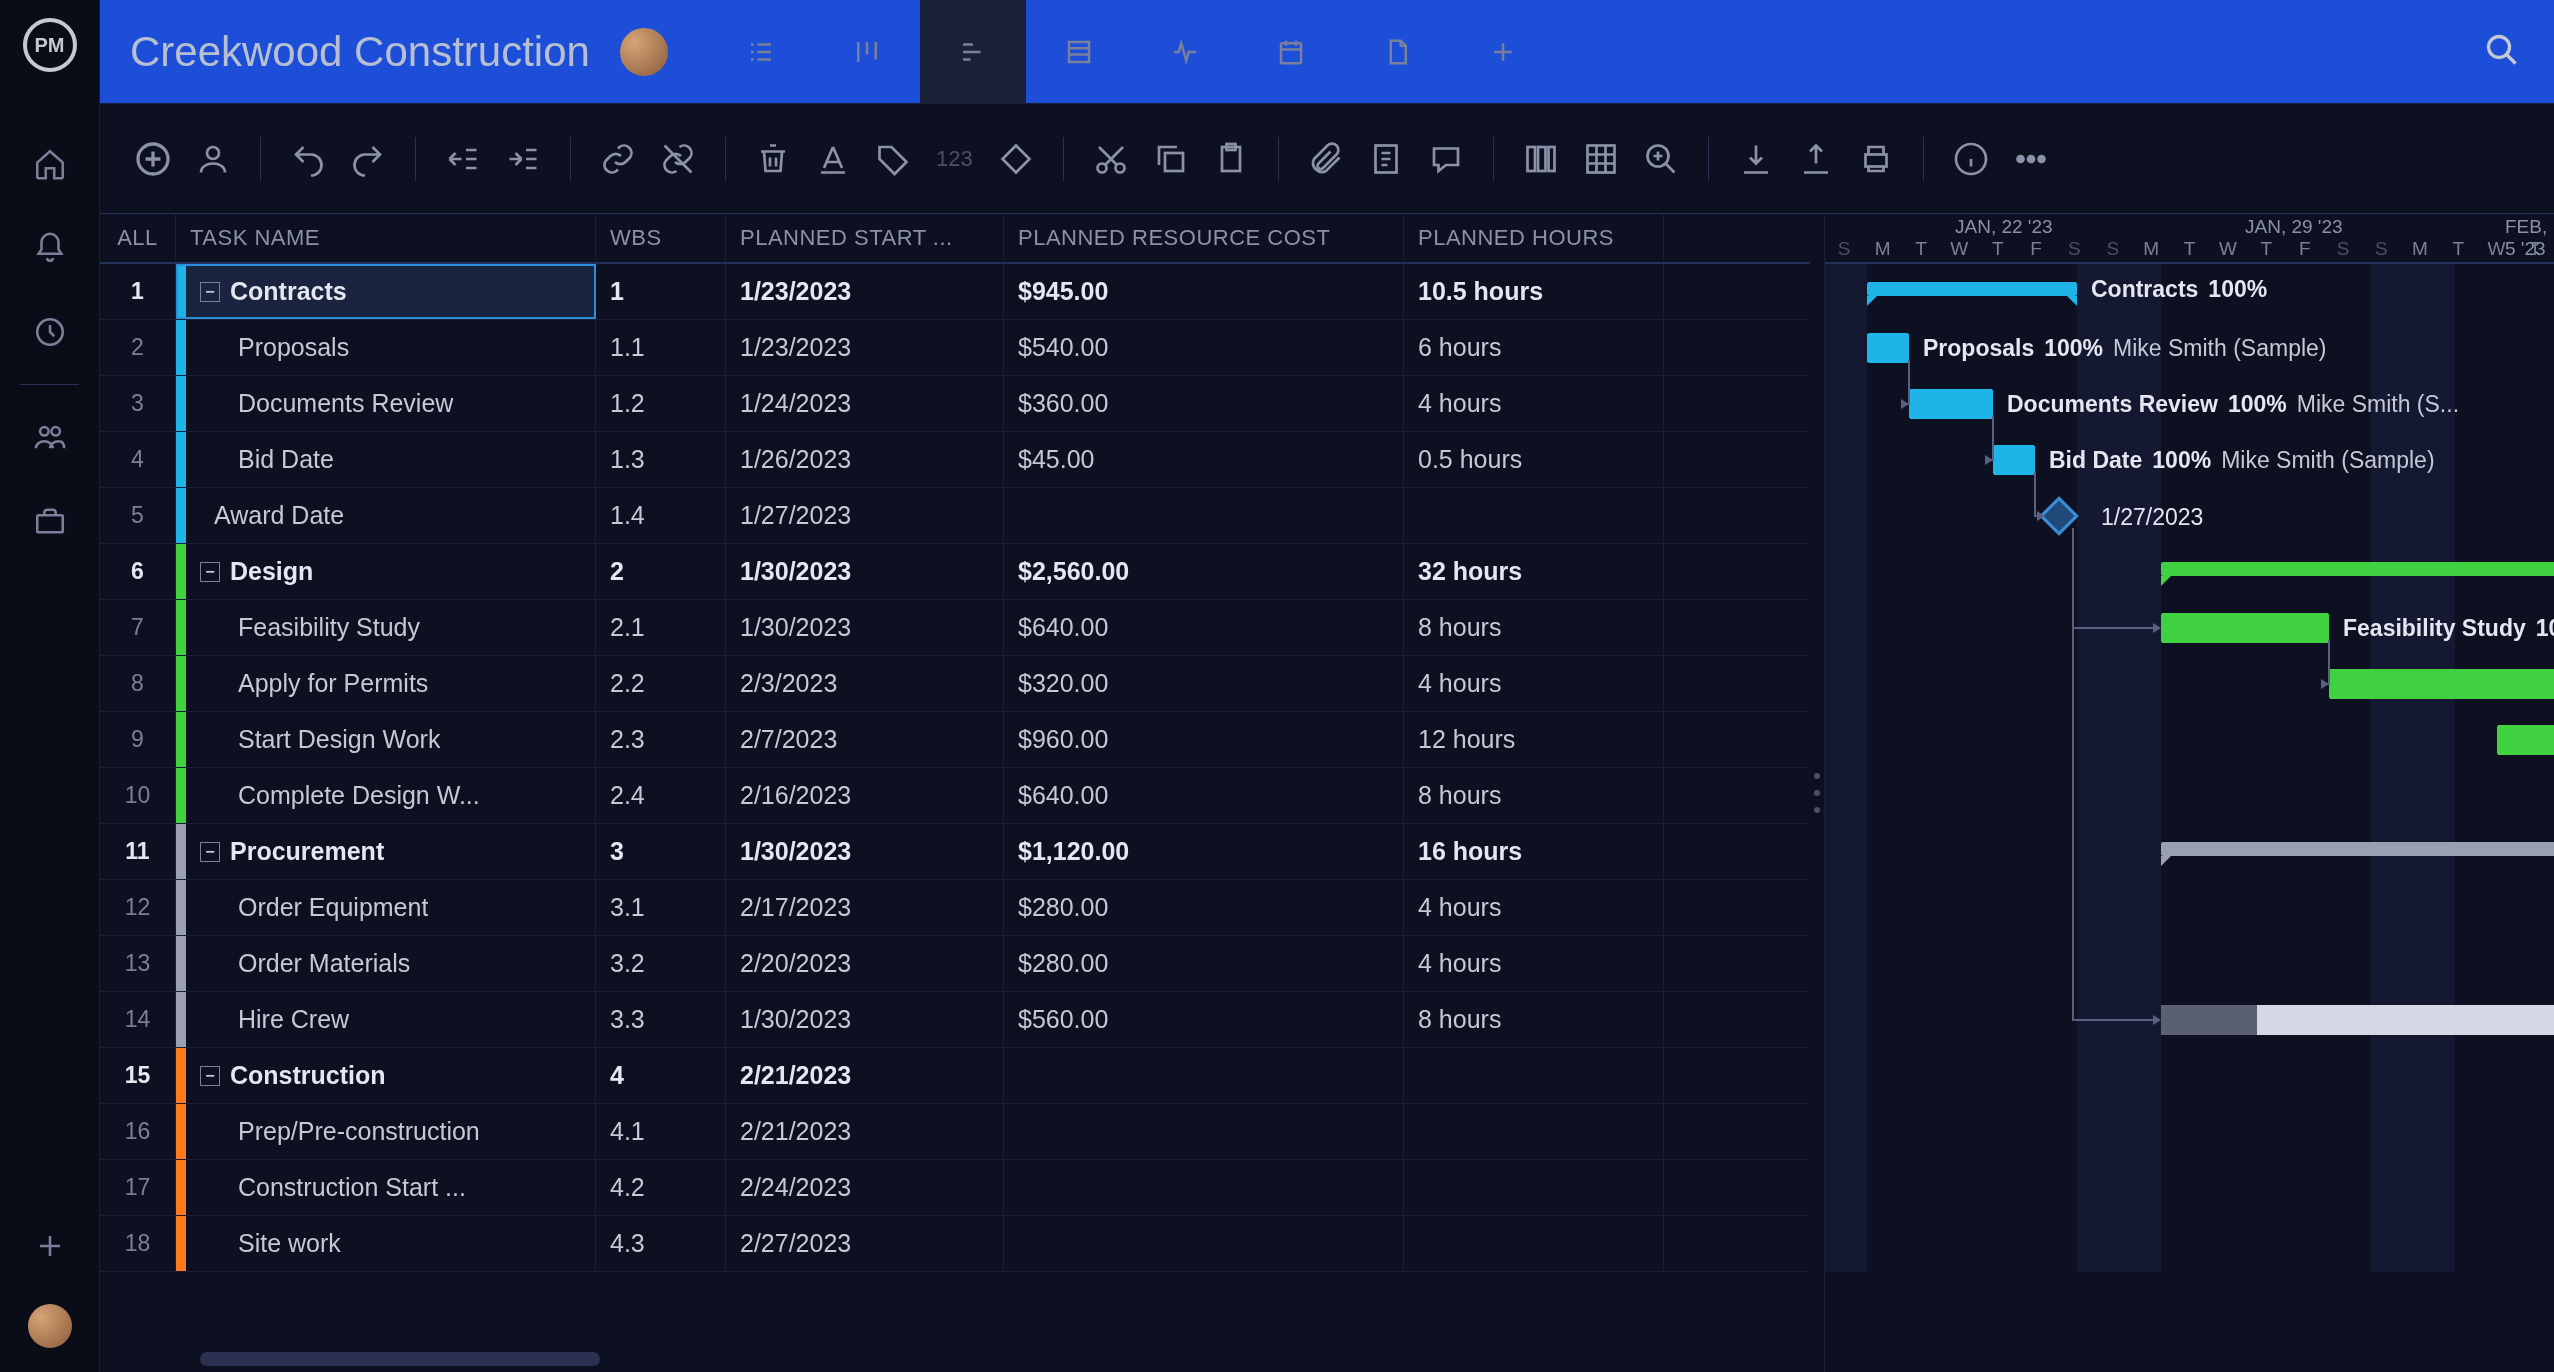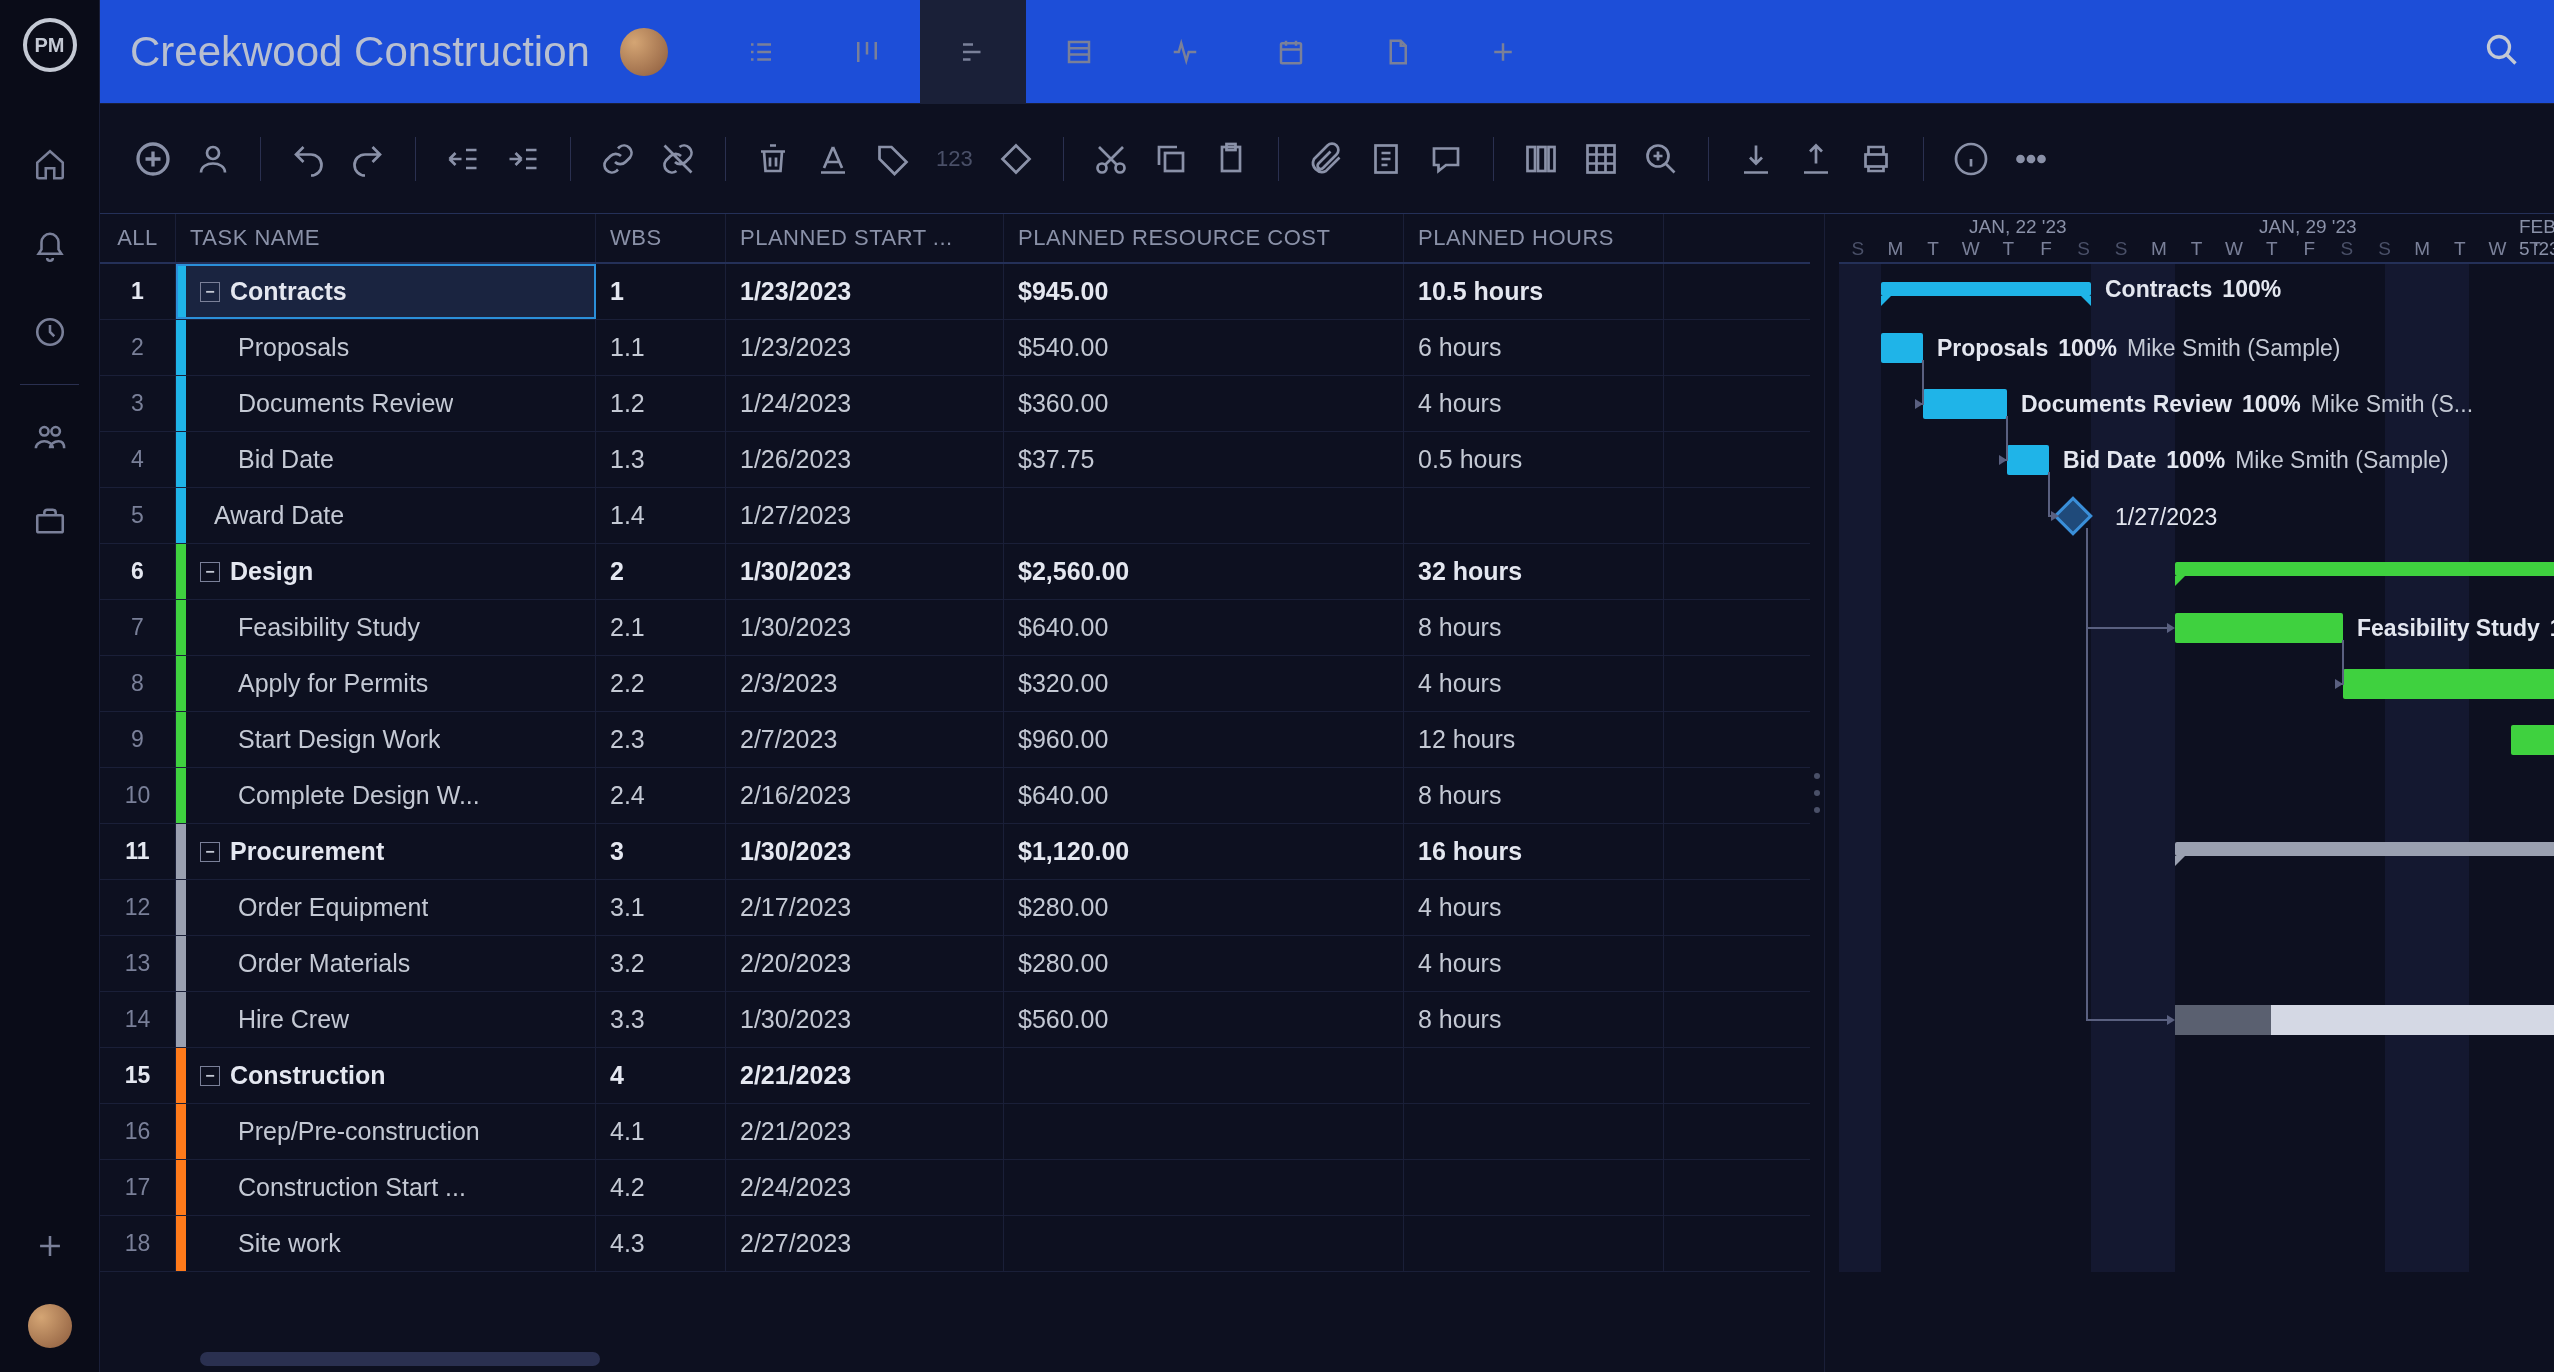--- a/index.html
+++ b/index.html
@@ -191,21 +191,20 @@
 .splitter-handle { width: 6px; height: 40px; display:flex; flex-direction:column; justify-content:space-between; }
 .splitter-handle span { width:6px; height:6px; background:#4a5068; border-radius:50%; }
 
 
 .gantt-pane {
   flex: 1;
   position: relative;
   overflow: hidden;
   background: #0d1020;
   border-left: 1px solid #1a1f38;
-  padding-left: 14px;
 }
 .gantt-header { height: 50px; border-bottom: 2px solid #243058; position: relative; }
 .gantt-weeks { position: absolute; top: 0; left: 0; right: 0; height: 24px; display: flex; }
 .gantt-week { font-size: 19px; color: #8a91a8; position: absolute; top: 2px; }
 .gantt-days { position: absolute; top: 24px; left: 0; right: 0; height: 26px; display: flex; }
 .gantt-day { width: 42px; text-align: center; font-size: 19px; color: #7a8099; }
 .gantt-day.sat, .gantt-day.sun { color: #4a5068; }
 .gantt-body { position: relative; }
 .gantt-row { height: 56px; position: relative; border-bottom: 1px solid transparent; }
 .gantt-bg-col { position: absolute; top: 0; bottom: 0; background: #141830; }
@@ -560,21 +559,21 @@
         <div class="row">
           <div class="cell rownum">4</div>
           <div class="cell name-cell">
             <div class="color-strip" style="background: rgb(31, 180, 232);"></div>
             <div class="indent-box" style="padding-left: 52px;">
               <div class="task-name">Bid Date</div>
             </div>
           </div>
           <div class="cell wbs">1.3</div>
           <div class="cell start">1/26/2023</div>
-          <div class="cell cost">$37.75</div>
+          <div class="cell cost">$45.00</div>
           <div class="cell hours">0.5 hours</div>
         </div>
         <div class="row">
           <div class="cell rownum">5</div>
           <div class="cell name-cell">
             <div class="color-strip" style="background: rgb(31, 180, 232);"></div>
             <div class="indent-box" style="padding-left: 28px;">
               <div class="task-name">Award Date</div>
             </div>
           </div>

